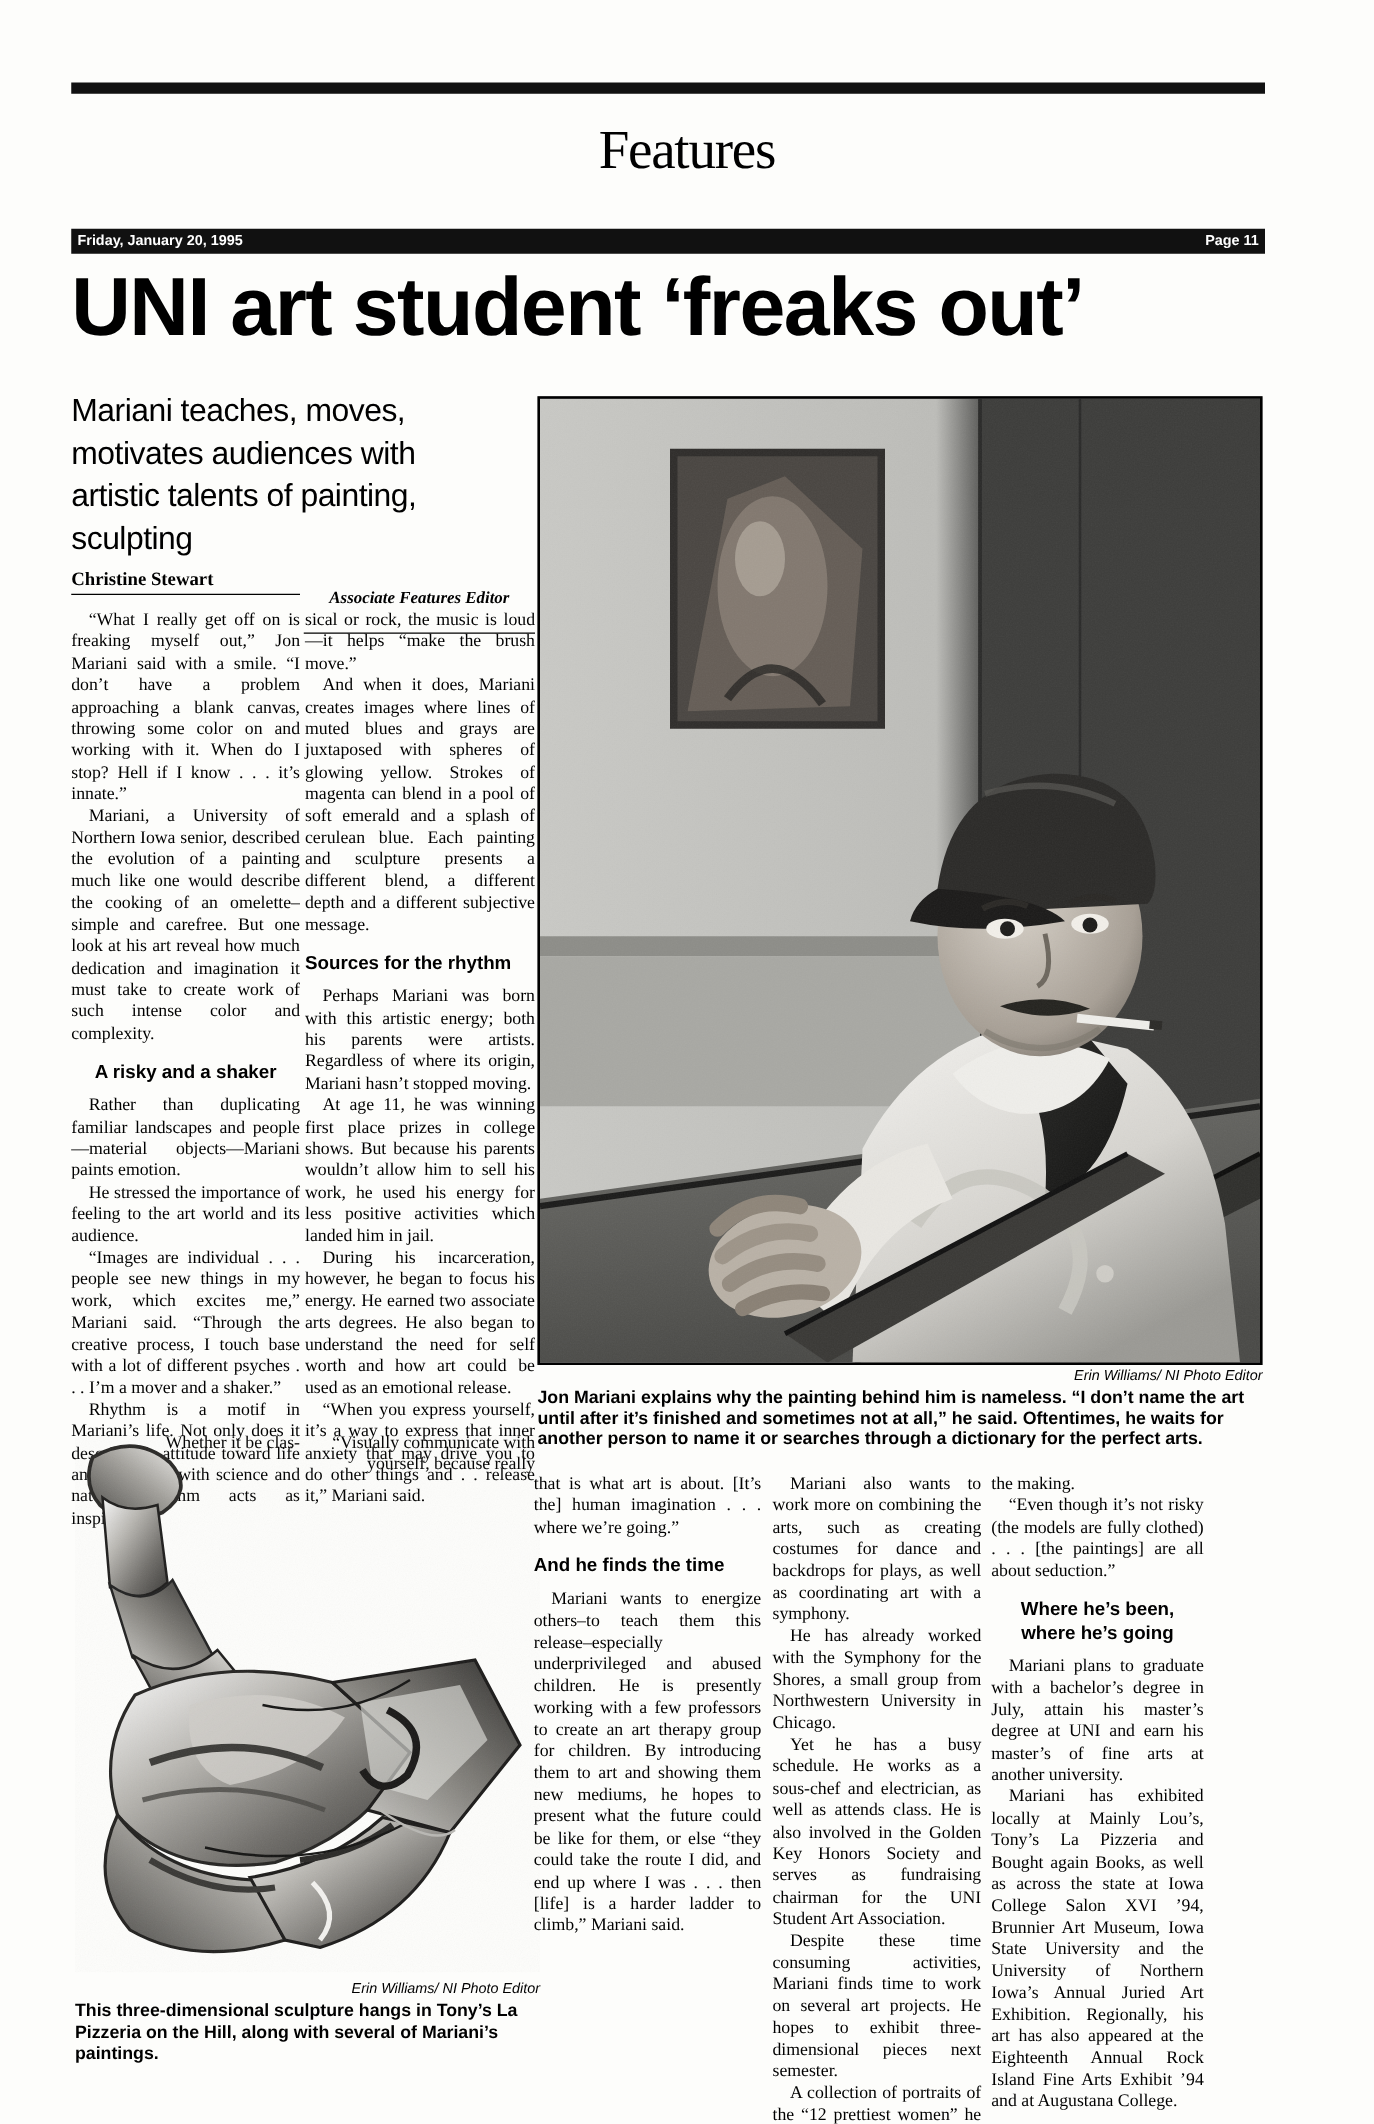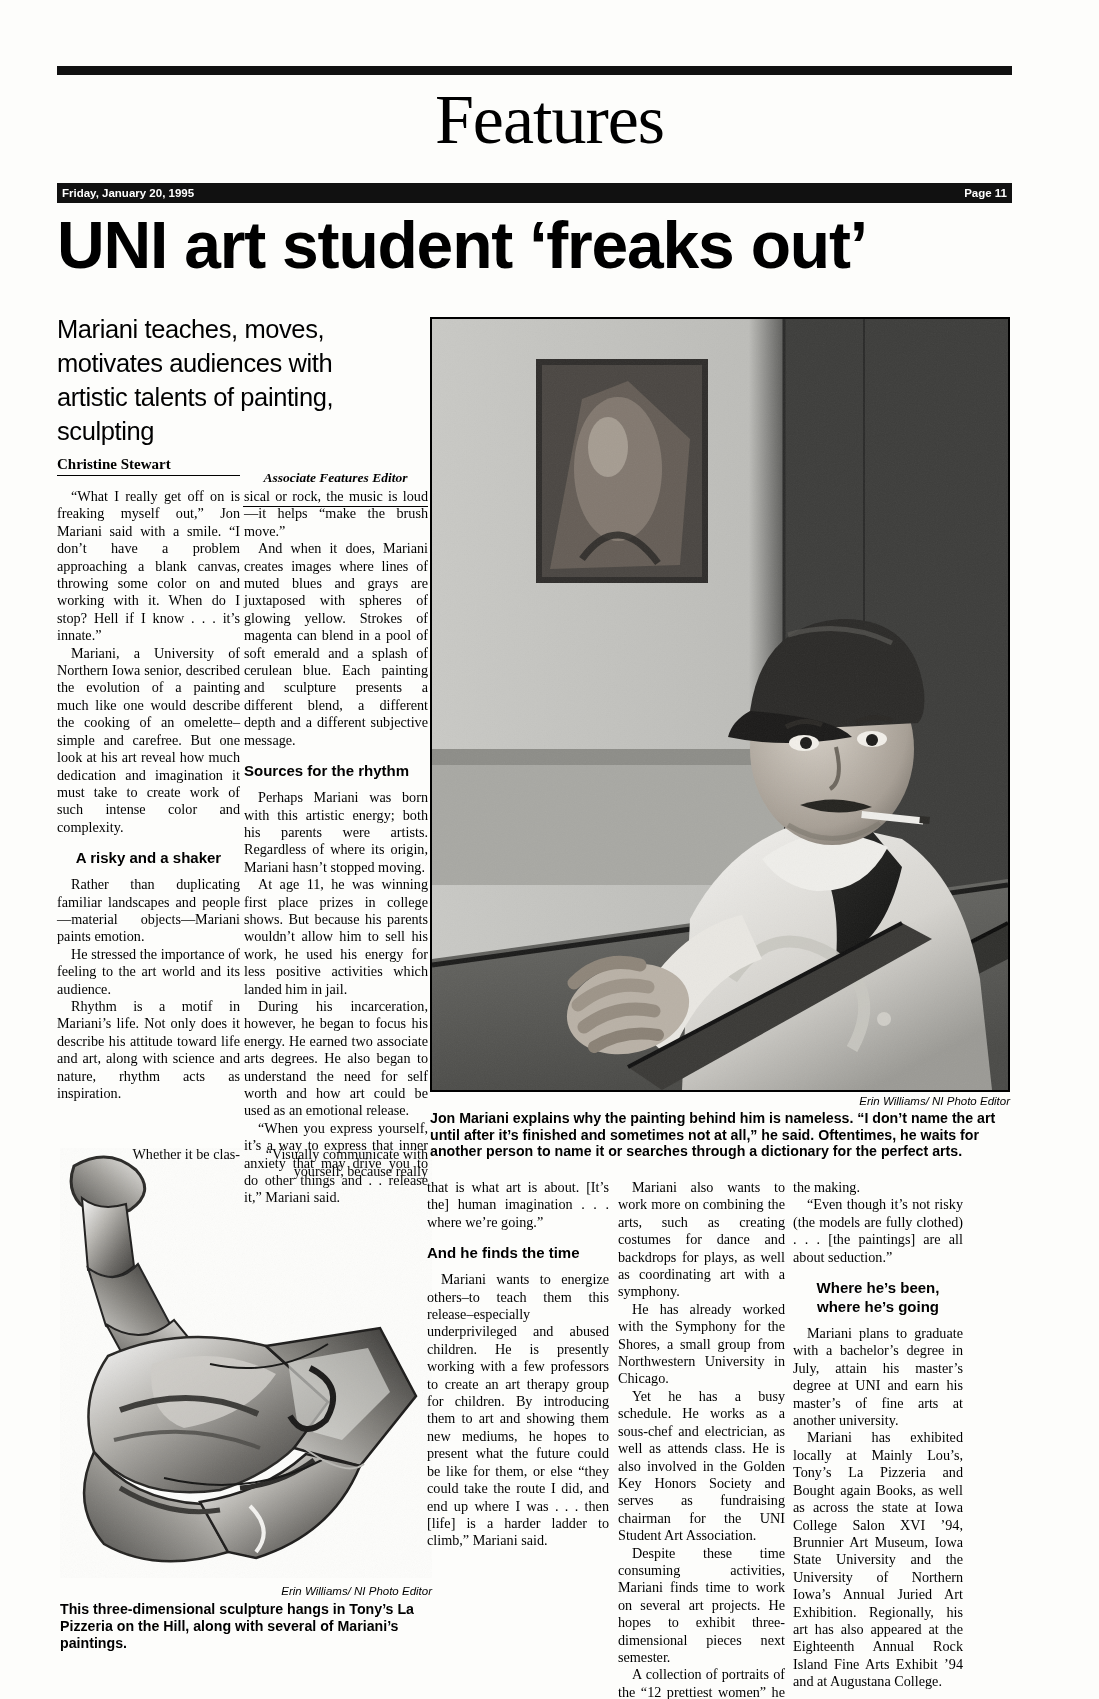--- a/index.html
+++ b/index.html
@@ -16,21 +16,21 @@
 
   
   .rule-top {
     position:absolute; left:57px; top:66px; width:955px; height:9px;
     background:#111;
   }
   .section-title {
     position:absolute; left:0; top:80px; width:1099px;
     text-align:center;
     font-family:"Liberation Serif", serif;
-    font-size:70px; line-height:80px; font-weight:400;
+    font-size:44px; line-height:80px; font-weight:400;
     letter-spacing:-1px;
   }
   .dateline-bar {
     position:absolute; left:57px; top:183px; width:955px; height:17px;
     background:#111; color:#fff;
     font-family:"Liberation Sans", sans-serif;
     font-size:11.5px; font-weight:700;
     display:flex; align-items:center; justify-content:space-between;
     padding:10px 5px;
   }
@@ -269,20 +269,21 @@
 
   <div class="photo-credit">Erin Williams/ NI Photo Editor</div>
   <div class="photo-caption">Jon Mariani explains why the painting behind him is nameless. “I don’t name the art until after it’s finished and sometimes not at all,” he said. Oftentimes, he waits for another person to name it or searches through a dictionary for the perfect arts.</div>
 
   <div class="col" id="col1">
     <p>“What I really get off on is freaking myself out,” Jon Mariani said with a smile. “I don’t have a problem approaching a blank canvas, throwing some color on and working with it. When do I stop? Hell if I know . . . it’s innate.”</p>
     <p>Mariani, a University of Northern Iowa senior, described the evolution of a painting much like one would describe the cooking of an omelette–simple and carefree. But one look at his art reveal how much dedication and imagination it must take to create work of such intense color and complexity.</p>
     <p class="subhead ctr">A risky and a shaker</p>
     <p>Rather than duplicating familiar landscapes and people—material objects—Mariani paints emotion.</p>
     <p>He stressed the importance of feeling to the art world and its audience.</p>
+    <p>“Images are individual . . . people see new things in my work, which excites me,” Mariani said. “Through the creative process, I touch base with a lot of different psyches . . . I’m a mover and a shaker.”</p>
     <p>Rhythm is a motif in Mariani’s life. Not only does it describe his attitude toward life and art, along with science and nature, rhythm acts as inspiration.</p>
   </div>
 
   <div class="col ragged" style="left:57px; top:1146px; width:183px;">
     <p>Whether it be clas-</p>
   </div>
 
   <div class="col" id="col2">
     <p class="noind">sical or rock, the music is loud—it helps “make the brush move.”</p>
     <p>And when it does, Mariani creates images where lines of muted blues and grays are juxtaposed with spheres of glowing yellow. Strokes of magenta can blend in a pool of soft emerald and a splash of cerulean blue. Each painting and sculpture presents a different blend, a different depth and a different subjective message.</p>

